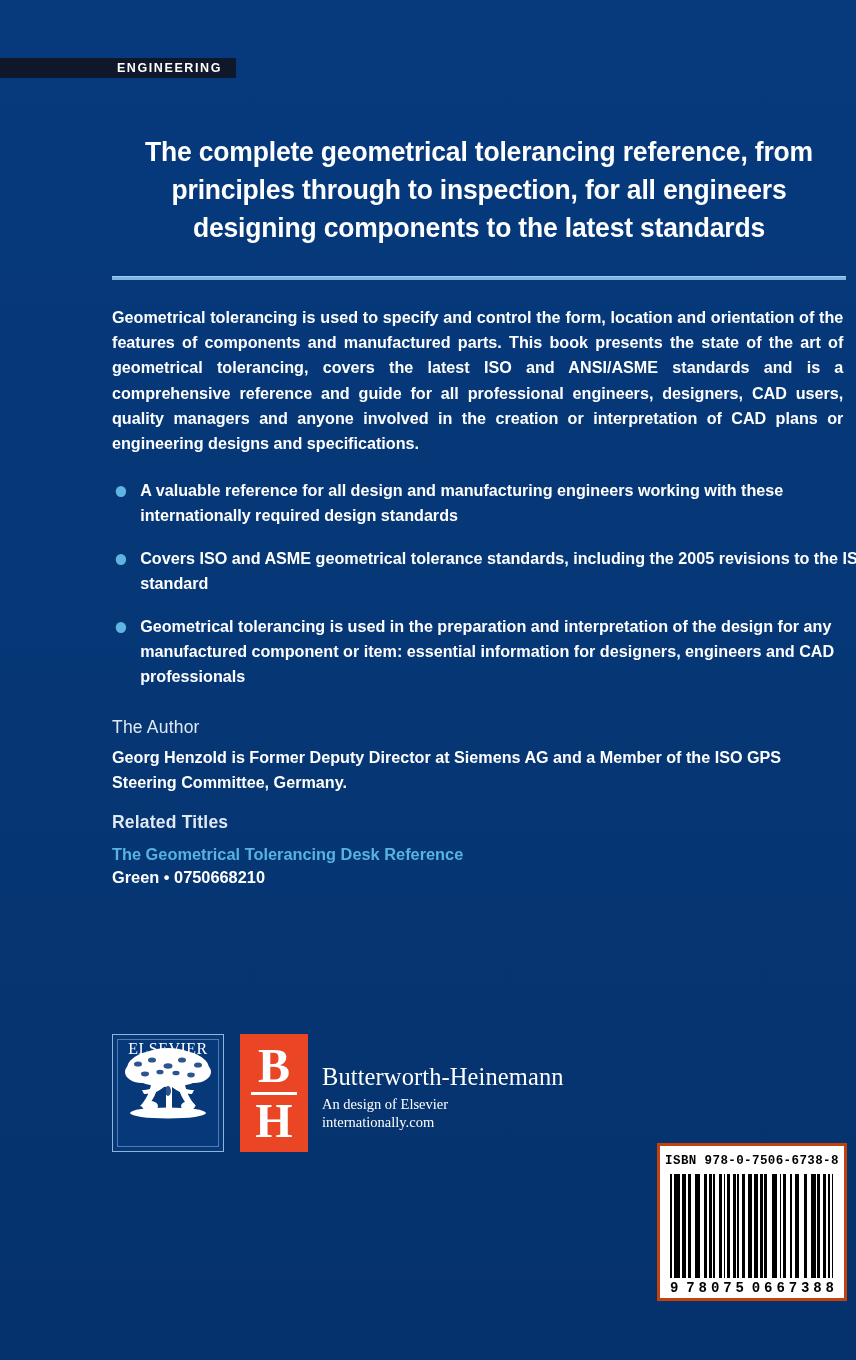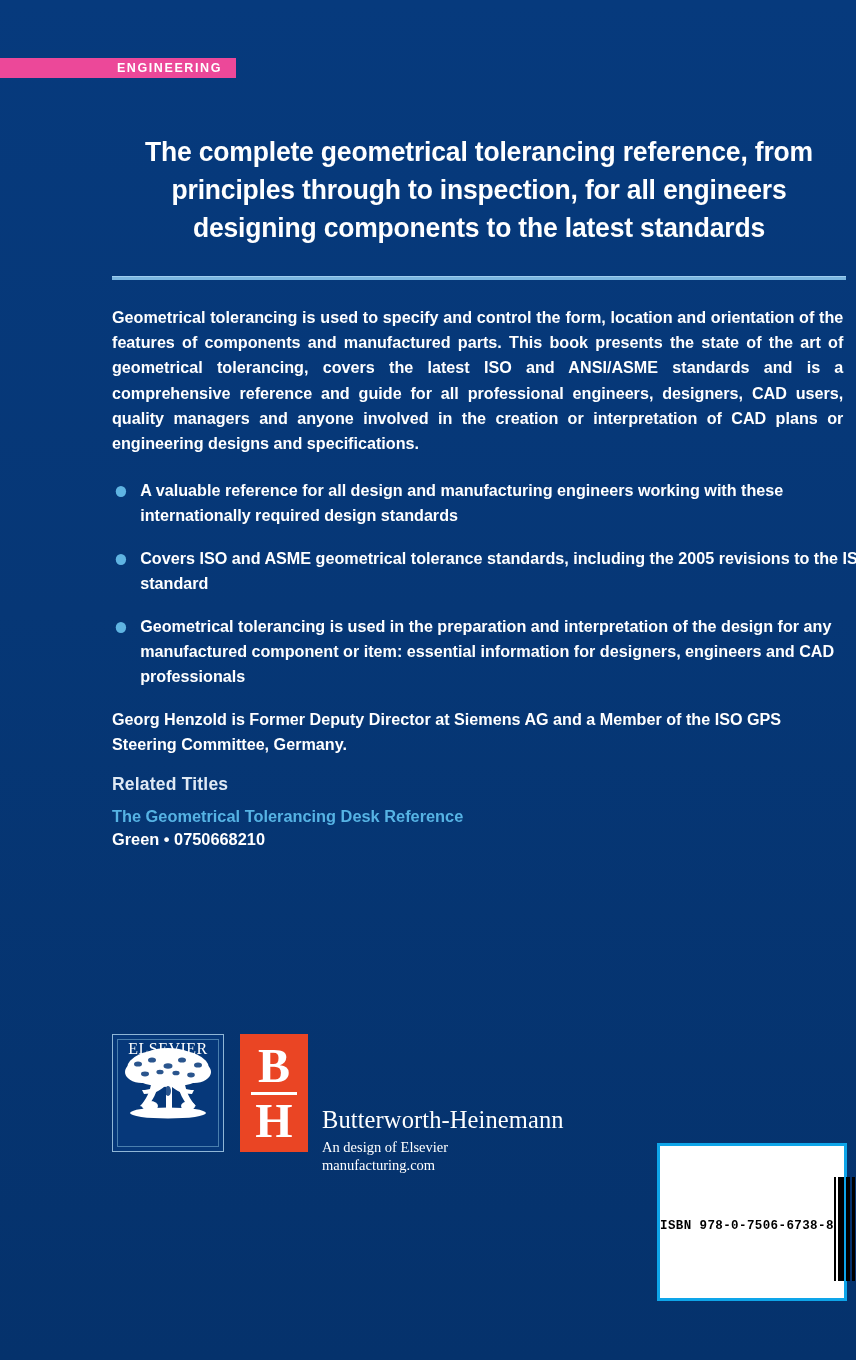--- a/index.html
+++ b/index.html
@@ -17,21 +17,21 @@
     background: linear-gradient(180deg, #063a7d 0%, #063776 45%, #05326c 100%);
   }
 
   
   .banner {
     position: absolute;
     left: 0;
     top: 58px;
     width: 236px;
     height: 20px;
-    background: #ec4899;
+    background: #0f172a;
     display: flex;
     align-items: center;
     justify-content: flex-end;
     box-sizing: border-box;
     padding-right: 14px;
   }
   .banner-label {
     color: #ffffff;
     font-size: 12.5px;
     font-weight: bold;
@@ -218,21 +218,21 @@
   .bh-bar {
     width: 46px;
     height: 3px;
     background: #ffffff;
     margin: 2px 0;
   }
 
   .imprint {
     position: absolute;
     left: 322px;
-    top: 1106px;
+    top: 1063px;
     color: #ffffff;
   }
   .imprint-name {
     font-family: "Liberation Serif", serif;
     font-size: 24.5px;
     line-height: 28px;
     letter-spacing: 0.1px;
   }
   .imprint-sub {
     font-family: "Liberation Serif", serif;
@@ -242,23 +242,24 @@
   }
 
   
   .barcode-box {
     position: absolute;
     left: 657px;
     top: 1143px;
     width: 190px;
     height: 158px;
     background: #ffffff;
-    border: 3px solid #0ea5e9;
+    border: 3px solid #c2410c;
     box-sizing: border-box;
     display: flex;
+    flex-direction: column;
     align-items: center;
     padding-top: 8px;
   }
   .isbn-text {
     font-family: "Liberation Mono", monospace;
     font-size: 12.5px;
     font-weight: bold;
     color: #000000;
     letter-spacing: 0.4px;
     white-space: nowrap;
@@ -308,20 +309,21 @@
     <li class="bullet">
       <span class="dot"></span>
       <span>Covers ISO and ASME geometrical tolerance standards, including the 2005 revisions to the ISO standard</span>
     </li>
     <li class="bullet">
       <span class="dot"></span>
       <span>Geometrical tolerancing is used in the preparation and interpretation of the design for any manufactured component or item: essential information for designers, engineers and CAD professionals</span>
     </li>
   </ul>
 
+  <div class="section-label">The Author</div>
   <div class="author-line">
     <span class="author-name">Georg Henzold</span><span class="author-rest"> is Former Deputy Director at Siemens AG and a Member of the ISO GPS Steering Committee, Germany.</span>
   </div>
 
   <div class="section-label related-label">Related Titles</div>
   <div class="related-list">
 
 
     <div class="related-item">
       <div class="related-title">
@@ -370,21 +372,21 @@
 
 <div class="bh-logo">
   <span class="bh-letter">B</span>
   <span class="bh-bar"></span>
   <span class="bh-letter">H</span>
 </div>
 
 <div class="imprint">
   <div class="imprint-name">Butterworth-Heinemann</div>
   <div class="imprint-sub">An design of Elsevier</div>
-  <div class="imprint-sub" style="margin-top:0">manufacturing.com</div>
+  <div class="imprint-sub" style="margin-top:0">internationally.com</div>
 </div>
 
 <div class="barcode-box">
   <div class="isbn-text">ISBN  978-0-7506-6738-8</div>
   <div class="bars" id="bars">
       <span style="width: 1.97516px;"></span>
       <span style="width: 1.72826px; background: transparent;"></span>
       <span style="width: 1.97516px;"></span>
       <span style="width: 4.56756px;"></span>
       <span style="width: 1.48137px; background: transparent;"></span>

